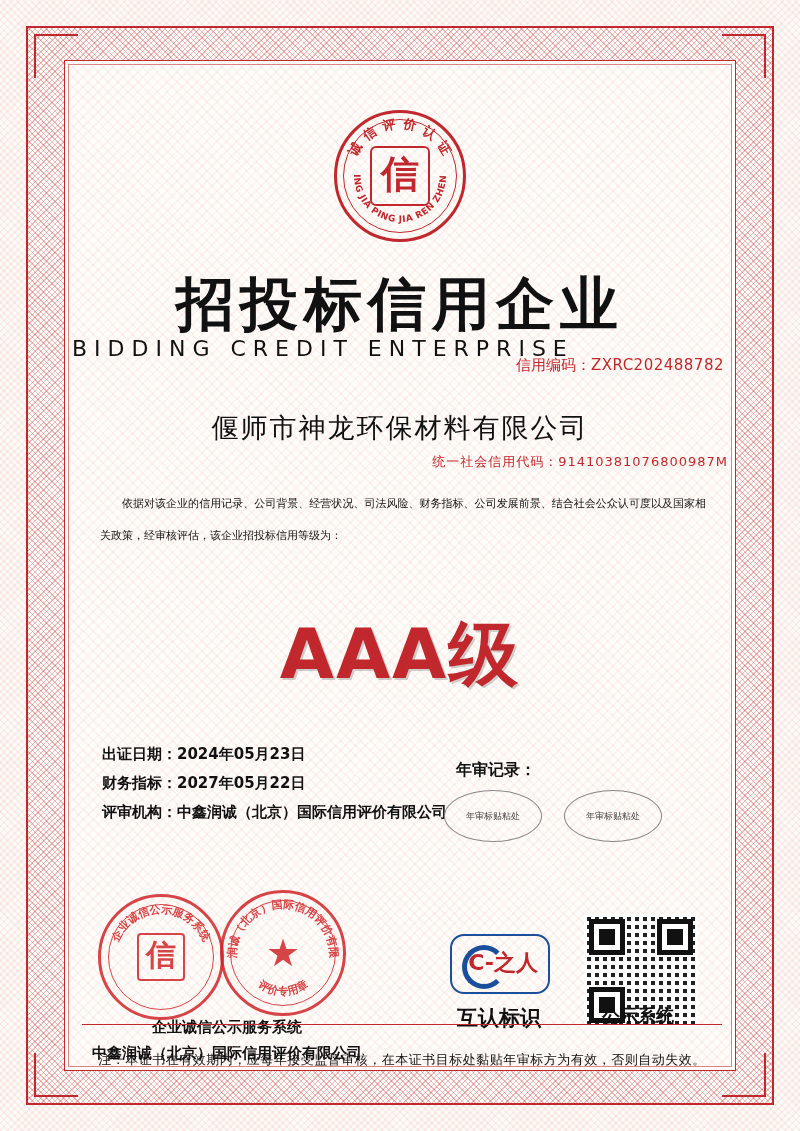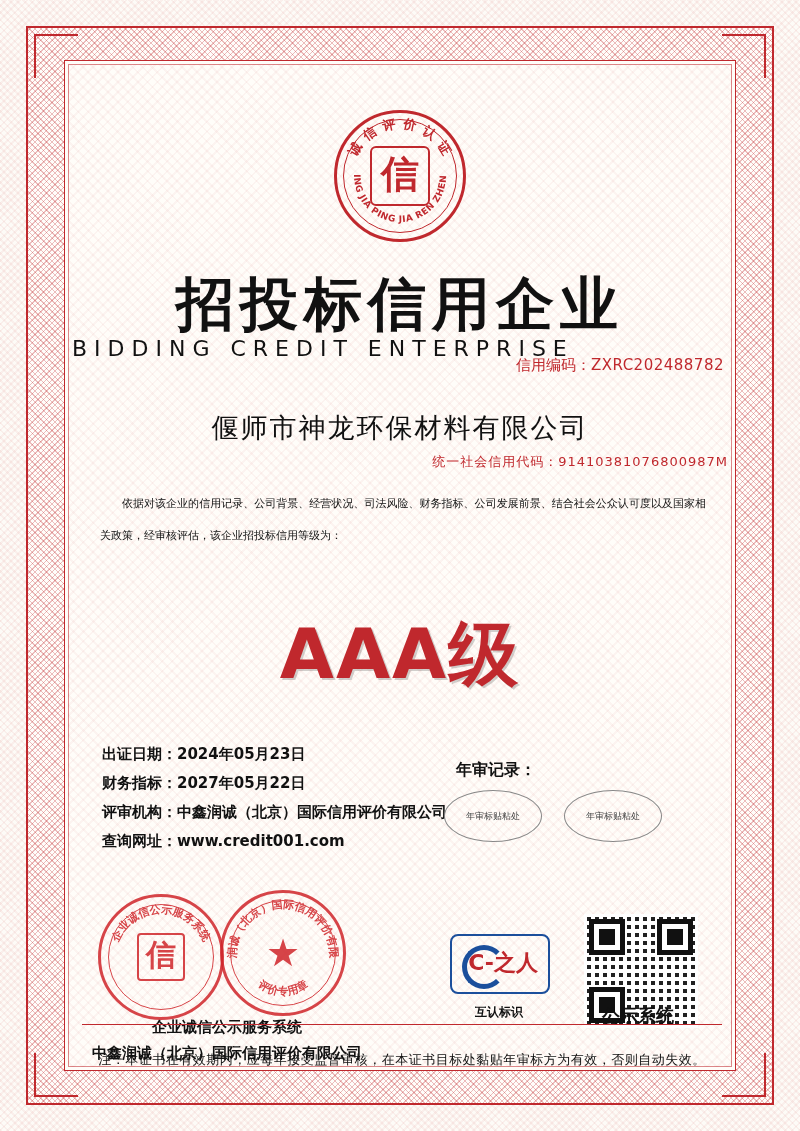--- a/index.html
+++ b/index.html
@@ -157,32 +157,32 @@
 
   .seal-caption{
     position:absolute;left:10px;top:946px;width:290px;text-align:center;
     font-size:15px;font-weight:bold;color:#111;line-height:26px;
     font-family:"DejaVu Sans", sans-serif;
   }
 
   
   .logo-box{
     position:absolute;left:378px;top:866px;width:96px;height:56px;
-    border:2px solid #1b4f9c;border-radius:8px;
+    border:2px solid #1b4f9c;border-radius:14px;
   }
   .logo-box .g{
     position:absolute;left:10px;top:9px;width:34px;height:34px;border:5px solid #1b4f9c;border-radius:50%;border-right-color:transparent;
   }
   .logo-box .t{
     position:absolute;right:10px;top:12px;color:#c0282d;font-size:22px;font-weight:bold;
     font-family:"DejaVu Sans", sans-serif;
   }
   .logo-cap{
     position:absolute;left:352px;top:936px;width:150px;text-align:center;
-    font-size:12px;font-weight:bold;color:#111;font-family:"DejaVu Sans", sans-serif;
+    font-size:21px;font-weight:bold;color:#111;font-family:"DejaVu Sans", sans-serif;
   }
   .qr{
     position:absolute;left:512px;top:846px;width:108px;height:108px;
     background:
       repeating-linear-gradient(0deg,#111 0 4px,#fff 4px 8px),
       repeating-linear-gradient(90deg,#111 0 4px,#fff 4px 8px);
     background-blend-mode:screen;
     border:3px solid #fff;
   }
   .qr .fd{position:absolute;width:26px;height:26px;border:5px solid #111;background:#fff;}
@@ -247,23 +247,20 @@
     <div class="info">
       <div class="row">
         <span class="lbl">出证日期：</span><span class="val">2024年05月23日</span>
       </div>
       <div class="row">
         <span class="lbl">财务指标：</span><span class="val">2027年05月22日</span>
       </div>
       <div class="row">
         <span class="lbl">评审机构：</span><span class="val">中鑫润诚（北京）国际信用评价有限公司</span>
       </div>
-      <div class="row">
-        <span class="lbl">查询网址：</span><span class="val">www.credit001.com</span>
-      </div>
     </div>
 
     <div class="annual">年审记录：</div>
     <div class="stamp-slot slot1">年审标贴粘处</div>
     <div class="stamp-slot slot2">年审标贴粘处</div>
 
     <div class="seal seal1">
       <div class="ring2"></div>
       <svg class="seal-arc" viewBox="0 0 120 120" width="120" height="120">
         <defs>

